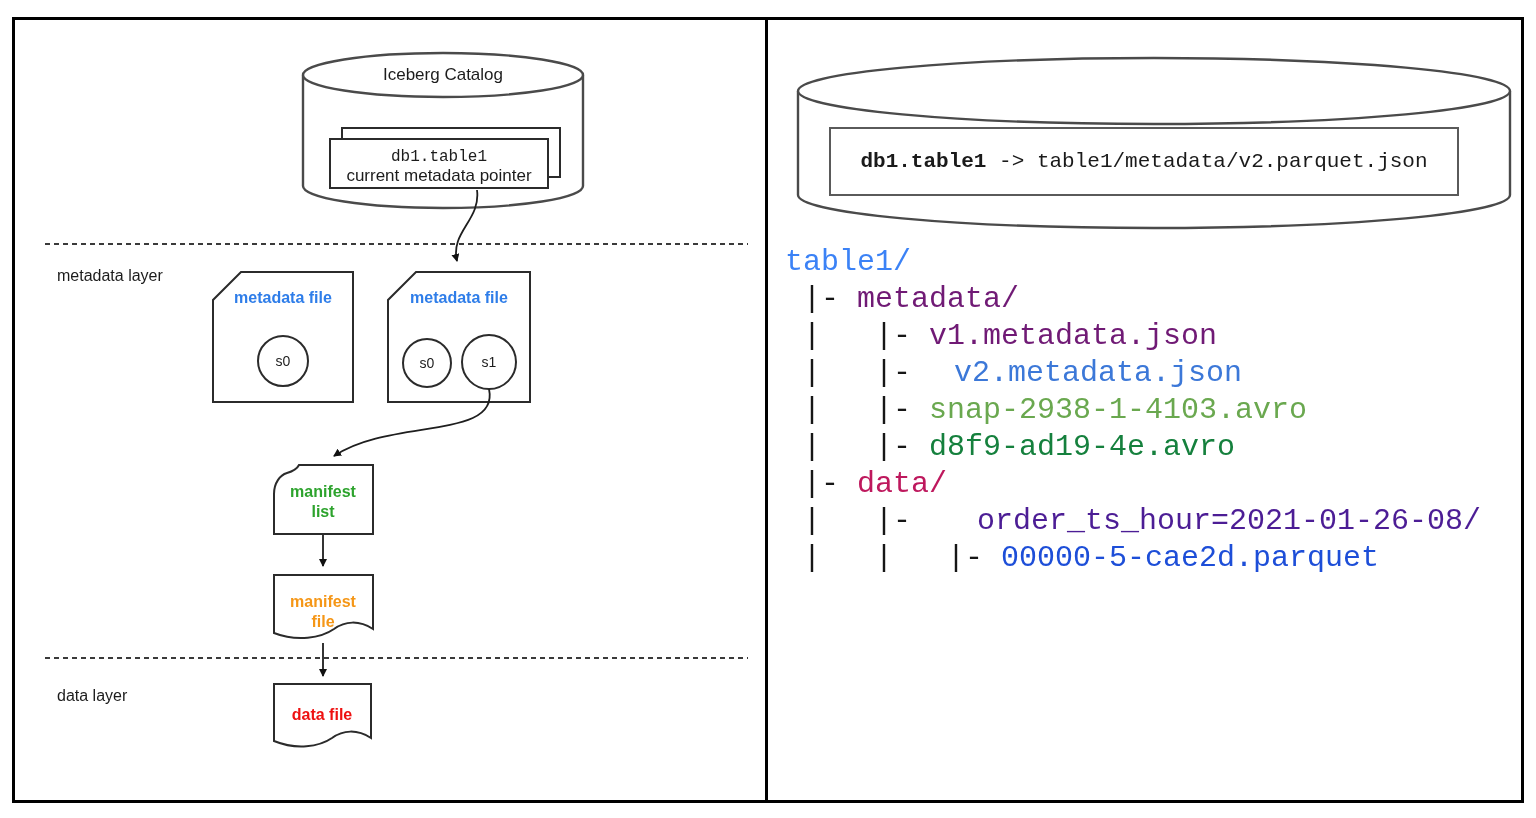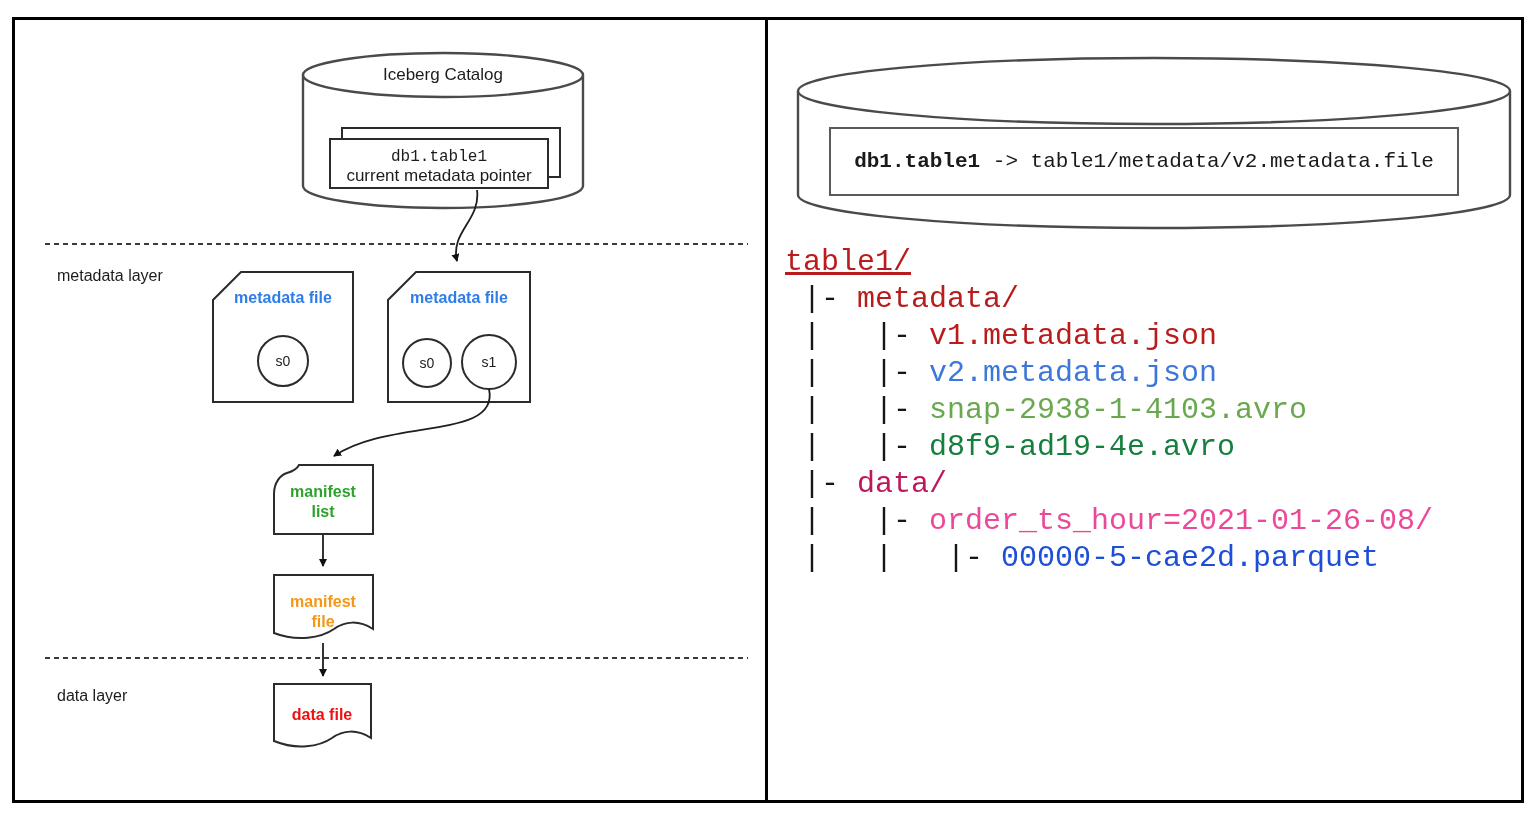--- a/index.html
+++ b/index.html
@@ -85,27 +85,27 @@
     </svg>
   </div>
 
   <div class="right-cell">
     <svg width="753" height="230" viewBox="0 0 753 230" style="position:absolute;left:0;top:0;">
       <path class="cyl" d="M 30,71 L 30,175 A 356,33 0 0 0 742,175 L 742,71"></path>
       <ellipse class="cyl" cx="386" cy="71" rx="356" ry="33"></ellipse>
       <rect x="62" y="108" width="628" height="67" fill="#ffffff" stroke="#5a5a5a" stroke-width="2"></rect>
     </svg>
 
-    <div class="pointer-text"><span class="tbl">db1.table1</span><span> -&gt; </span><span>table1/metadata/v2.metadata.file</span></div>
+    <div class="pointer-text"><span class="tbl">db1.table1</span><span> -&gt; </span><span>table1/metadata/v2.parquet.json</span></div>
 
     <div class="tree">
-      <div class="tline"><span class="tprefix"></span><span class="tname" style="color: #b91c1c; text-decoration: underline;">table1/</span></div>
-      <div class="tline"><span class="tprefix"> |- </span><span class="tname" style="color: #b91c1c; text-align: center;">metadata/</span></div>
-      <div class="tline"><span class="tprefix"> |   |- </span><span class="tname" style="color: #b91c1c; font-family: Liberation Mono, monospace;">v1.metadata.json</span></div>
-      <div class="tline"><span class="tprefix"> |   |- </span><span class="tname" style="color: rgb(60, 120, 216);">v2.metadata.json</span></div>
+      <div class="tline"><span class="tprefix"></span><span class="tname" style="color: #3b82f6;">table1/</span></div>
+      <div class="tline"><span class="tprefix"> |- </span><span class="tname" style="color: #701a75; text-align: center;">metadata/</span></div>
+      <div class="tline"><span class="tprefix"> |   |- </span><span class="tname" style="color: #701a75; font-family: Liberation Mono, monospace;">v1.metadata.json</span></div>
+      <div class="tline"><span class="tprefix"> |   |- </span><span class="tname" style="color: rgb(60, 120, 216); margin-left: 25px;">v2.metadata.json</span></div>
       <div class="tline"><span class="tprefix"> |   |- </span><span class="tname" style="color: rgb(106, 168, 79); margin-top: 36px;">snap-2938-1-4103.avro</span></div>
       <div class="tline"><span class="tprefix"> |   |- </span><span class="tname" style="color: #15803d;">d8f9-ad19-4e.avro</span></div>
       <div class="tline"><span class="tprefix"> |- </span><span class="tname" style="color: #be185d;">data/</span></div>
-      <div class="tline"><span class="tprefix"> |   |- </span><span class="tname" style="color: #ec4899;">order_ts_hour=2021-01-26-08/</span></div>
+      <div class="tline"><span class="tprefix"> |   |- </span><span class="tname" style="color: #4c1d95; margin-left: 48px;">order_ts_hour=2021-01-26-08/</span></div>
       <div class="tline"><span class="tprefix"> |   |   |- </span><span class="tname" style="color: #1d4ed8;">00000-5-cae2d.parquet</span></div>
     </div>
   </div>
 </div>
 
 </body></html>

